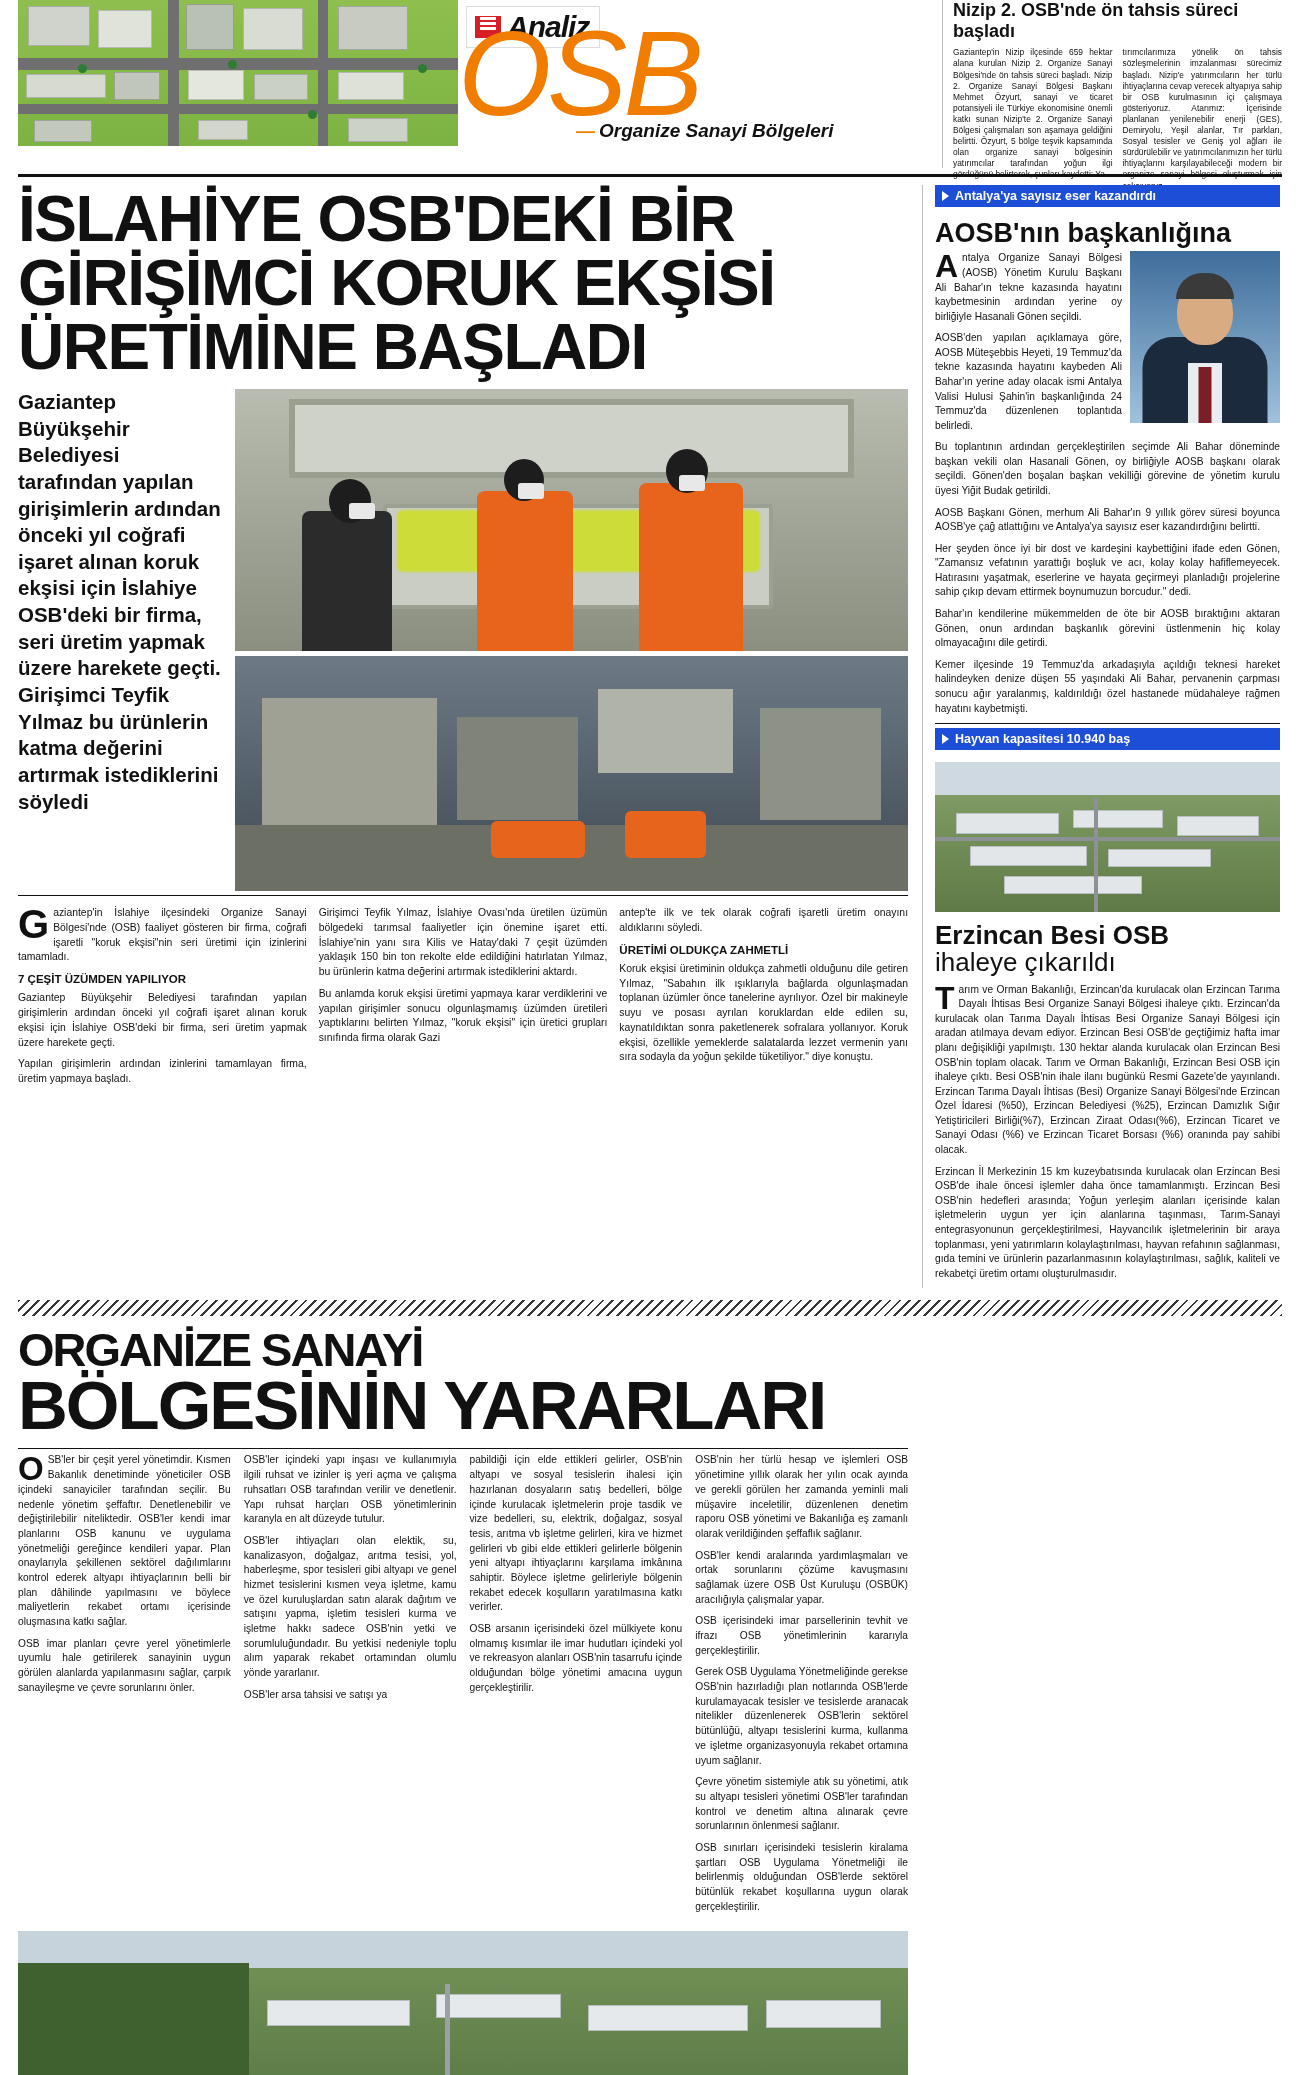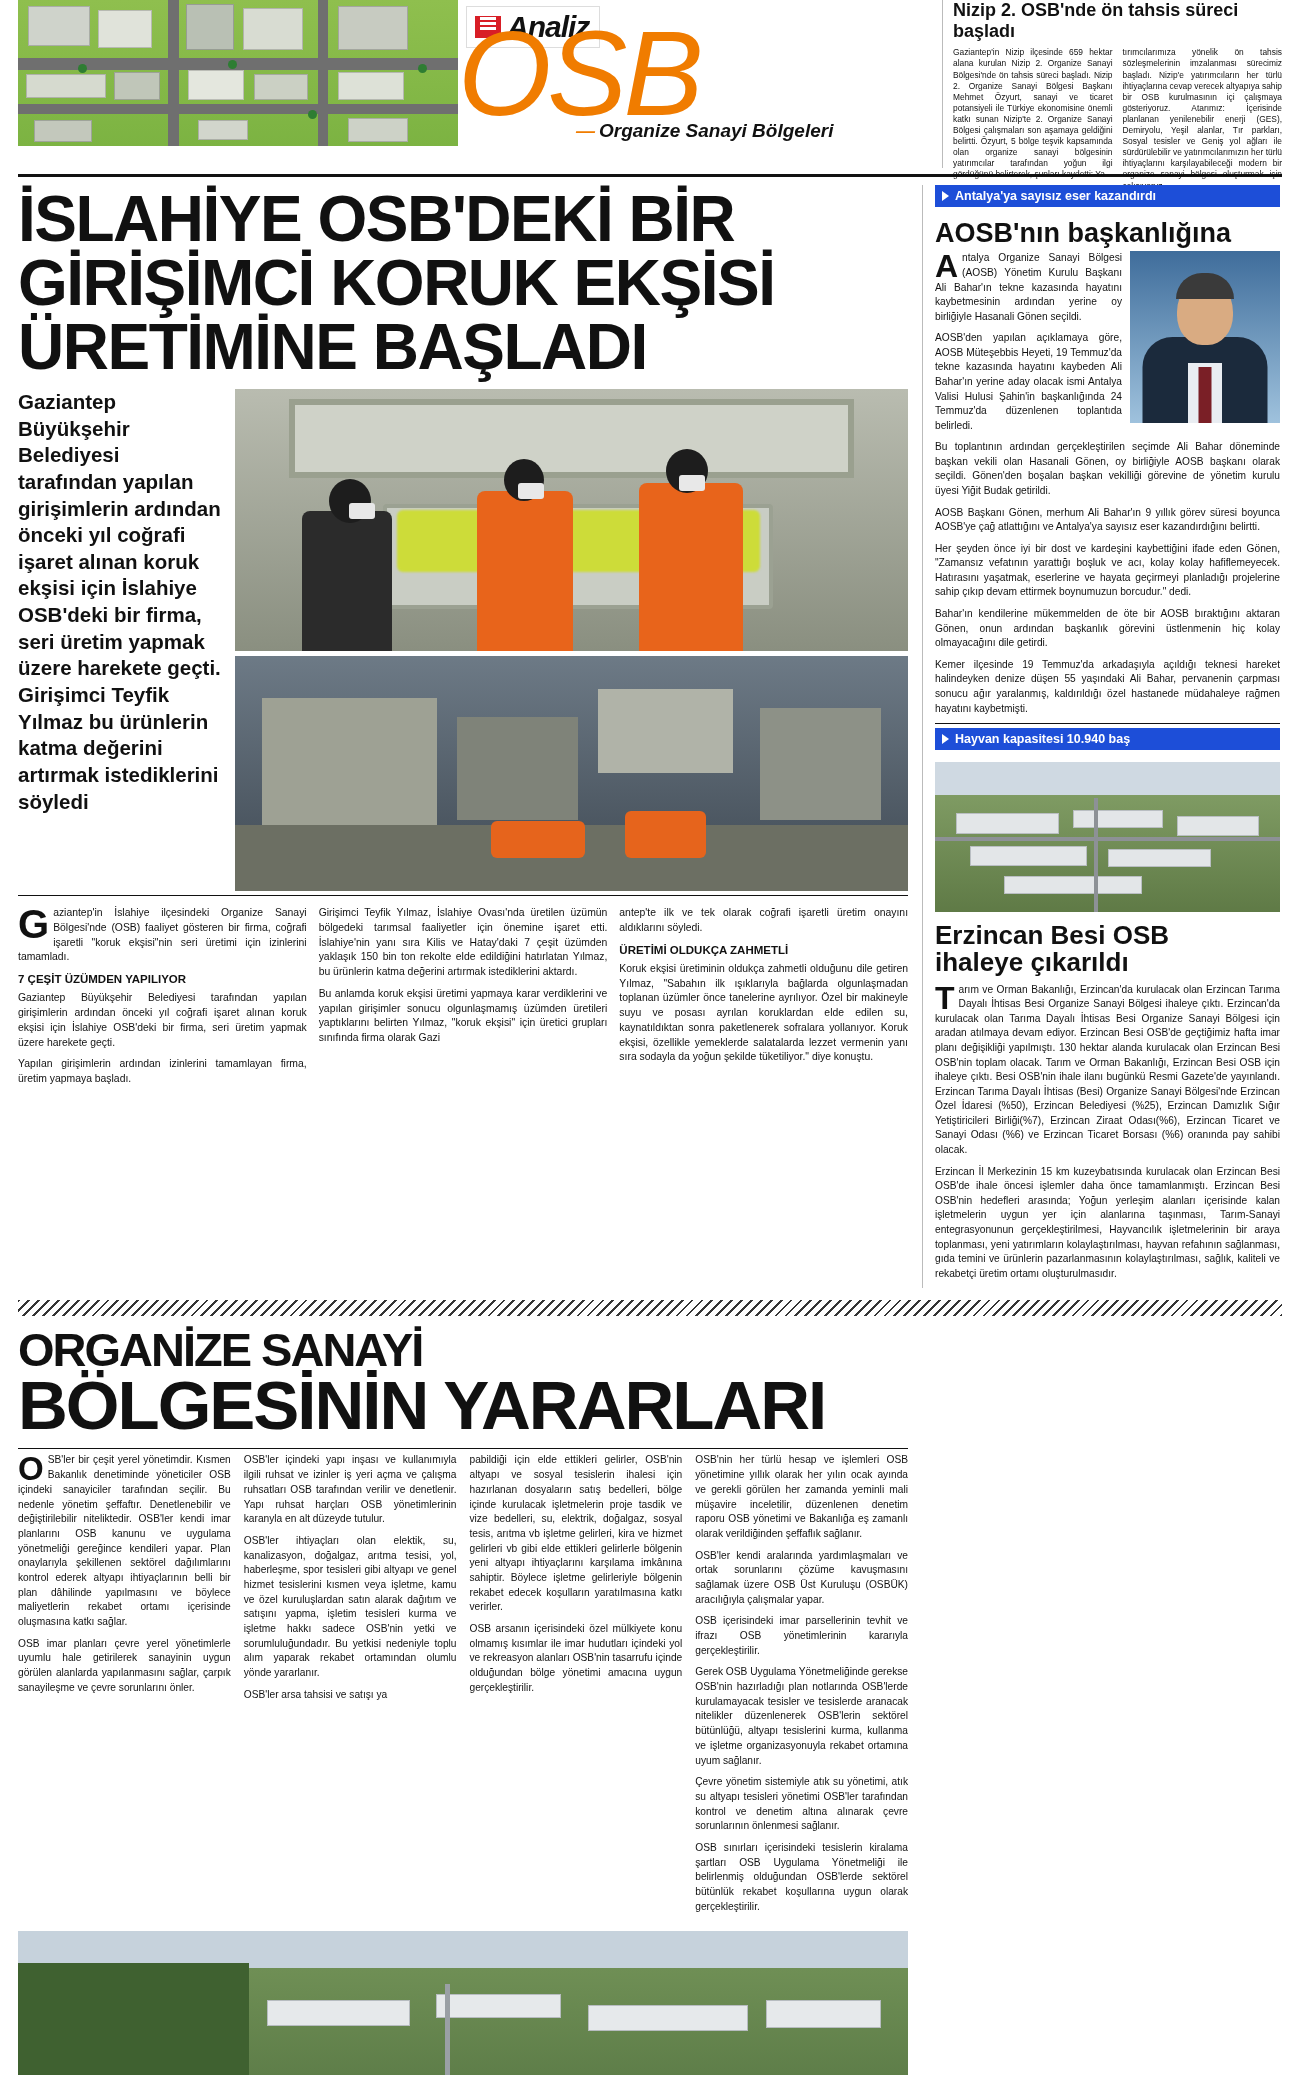--- a/index.html
+++ b/index.html
@@ -136,21 +136,21 @@
   .cols-4 .c p { margin:0 0 7px 0; }
   .cols-4 .c .dc::first-letter{ float:left; font-size:33px; line-height:27px; font-weight:bold; padding-right:4px; margin-top:2px;}
 
   .bottom-photo { width:100%; height:262px; position:relative; overflow:hidden; margin-top:10px; background:#6f8a56; }
   .bottom-photo .sky3{position:absolute;inset:0;background:linear-gradient(#c6d2dc 0%,#c6d2dc 14%,#6f8f55 14%,#4c6b3c 100%);}
   .bottom-photo .forest{position:absolute;left:0;top:12%;width:26%;height:60%;background:#3f6130;}
   .bottom-photo .bld{position:absolute;background:#e6e9eb;border:1px solid #b7bcc0;}
   .bottom-photo .road2{position:absolute;background:#9aa0a5;}
 
   .erz-title { font-size:26px; font-weight:bold; line-height:1.05; margin-top:10px; }
-  .erz-title2 { font-size:26px; font-weight:bold; line-height:1.05; margin-bottom:6px; }
+  .erz-title2 { font-size:26px; font-weight:normal; line-height:1.05; margin-bottom:6px; }
 </style>
 </head>
 <body>
 
 <div class="page">
 
   <div class="masthead">
 
     <div class="mast-left">
       <div class="iso">

